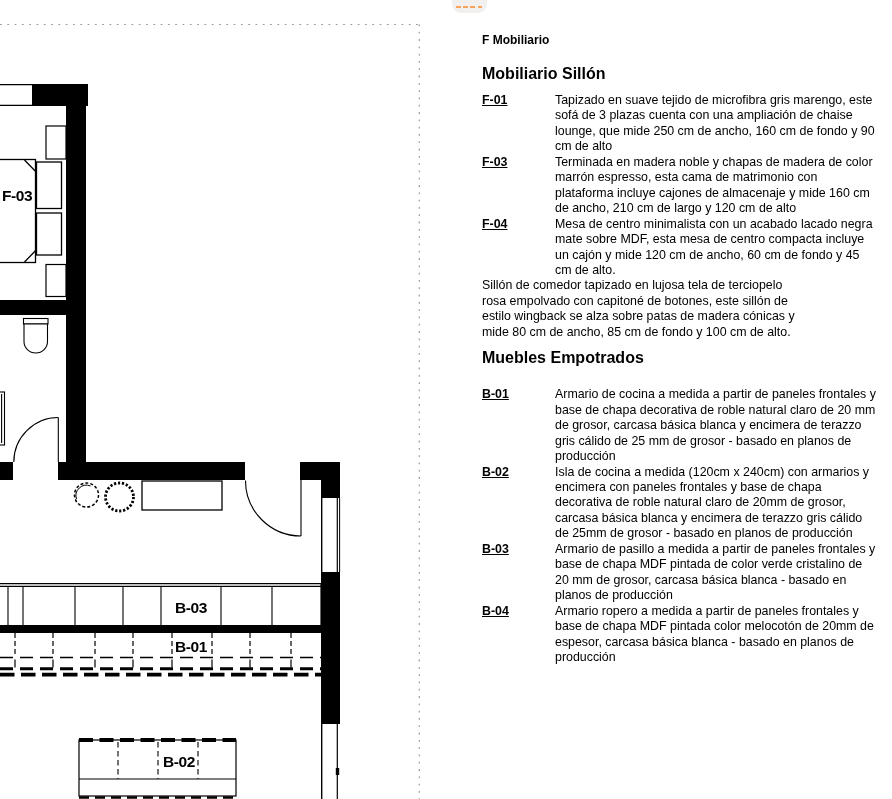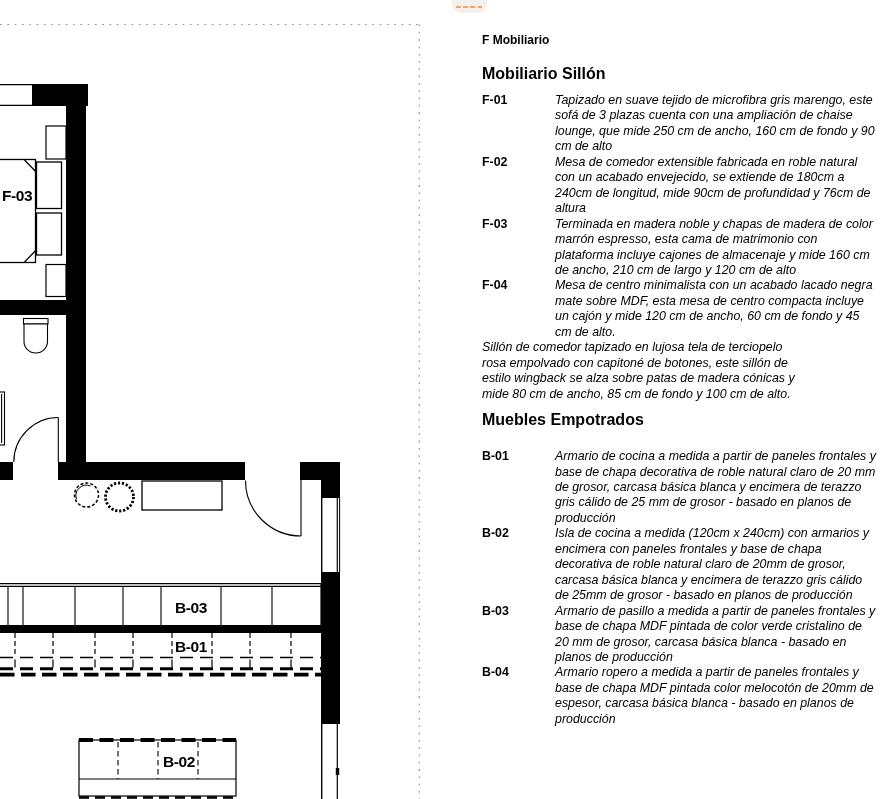--- a/index.html
+++ b/index.html
@@ -21,22 +21,22 @@
     width:27px;height:2px;
     background:repeating-linear-gradient(90deg, var(--accent,#F7A35C) 0 4.5px, transparent 4.5px 7.2px);
   }
 
   
   .specs{position:absolute;left:482px;top:31px;width:398px;}
   .specs h1{font-size:12px;line-height:18px;margin:0 0 16px 0;font-weight:bold;}
   .specs h2{font-size:16px;line-height:18px;margin:0 0 10px 0;font-weight:bold;}
   .section2 h2{margin-top:9px;margin-bottom:20px;}
   .item{display:flex;font-size:12.4px;line-height:15.45px;}
-  .item .code{width:73px;flex:none;font-weight:bold;}
-  .item .desc{width:323px;font-style:italic;}
+  .item .code{width:73px;flex:none;font-weight:bold;text-decoration:underline;}
+  .item .desc{width:323px;}
 </style>
 </head>
 <body>
 
 <svg class="plan-svg" width="440" height="799" viewBox="0 0 440 799">
 
   <g stroke="#9b9b9b" stroke-width="1.2" stroke-dasharray="1.8 5.5">
     <line x1="0" y1="24.5" x2="419" y2="24.5"></line>
     <line x1="419.3" y1="24.5" x2="419.3" y2="799"></line>
   </g>
@@ -171,24 +171,20 @@
 <div class="specs">
   <h1>F Mobiliario</h1>
 
   <div class="section">
     <h2>Mobiliario Sillón</h2>
     <div class="item">
       <span class="code">F-01</span>
       <span class="desc">Tapizado en suave tejido de microfibra gris marengo, este sofá de 3 plazas cuenta con una ampliación de chaise lounge, que mide 250 cm de ancho, 160 cm de fondo y 90 cm de alto</span>
     </div>
     <div class="item">
-      <span class="code">F-02</span>
-      <span class="desc">Mesa de comedor extensible fabricada en roble natural con un acabado envejecido, se extiende de 180cm a 240cm de longitud, mide 90cm de profundidad y 76cm de altura</span>
-    </div>
-    <div class="item">
       <span class="code">F-03</span>
       <span class="desc">Terminada en madera noble y chapas de madera de color marrón espresso, esta cama de matrimonio con plataforma incluye cajones de almacenaje y mide 160 cm de ancho, 210 cm de largo y 120 cm de alto</span>
     </div>
     <div class="item">
       <span class="code">F-04</span>
       <span class="desc">Mesa de centro minimalista con un acabado lacado negra mate sobre MDF, esta mesa de centro compacta incluye un cajón y mide 120 cm de ancho, 60 cm de fondo y 45 cm de alto.</span>
     </div>
     <div class="item">
       <span class="desc">Sillón de comedor tapizado en lujosa tela de terciopelo rosa empolvado con capitoné de botones, este sillón de estilo wingback se alza sobre patas de madera cónicas y mide 80 cm de ancho, 85 cm de fondo y 100 cm de alto.</span>
     </div>

